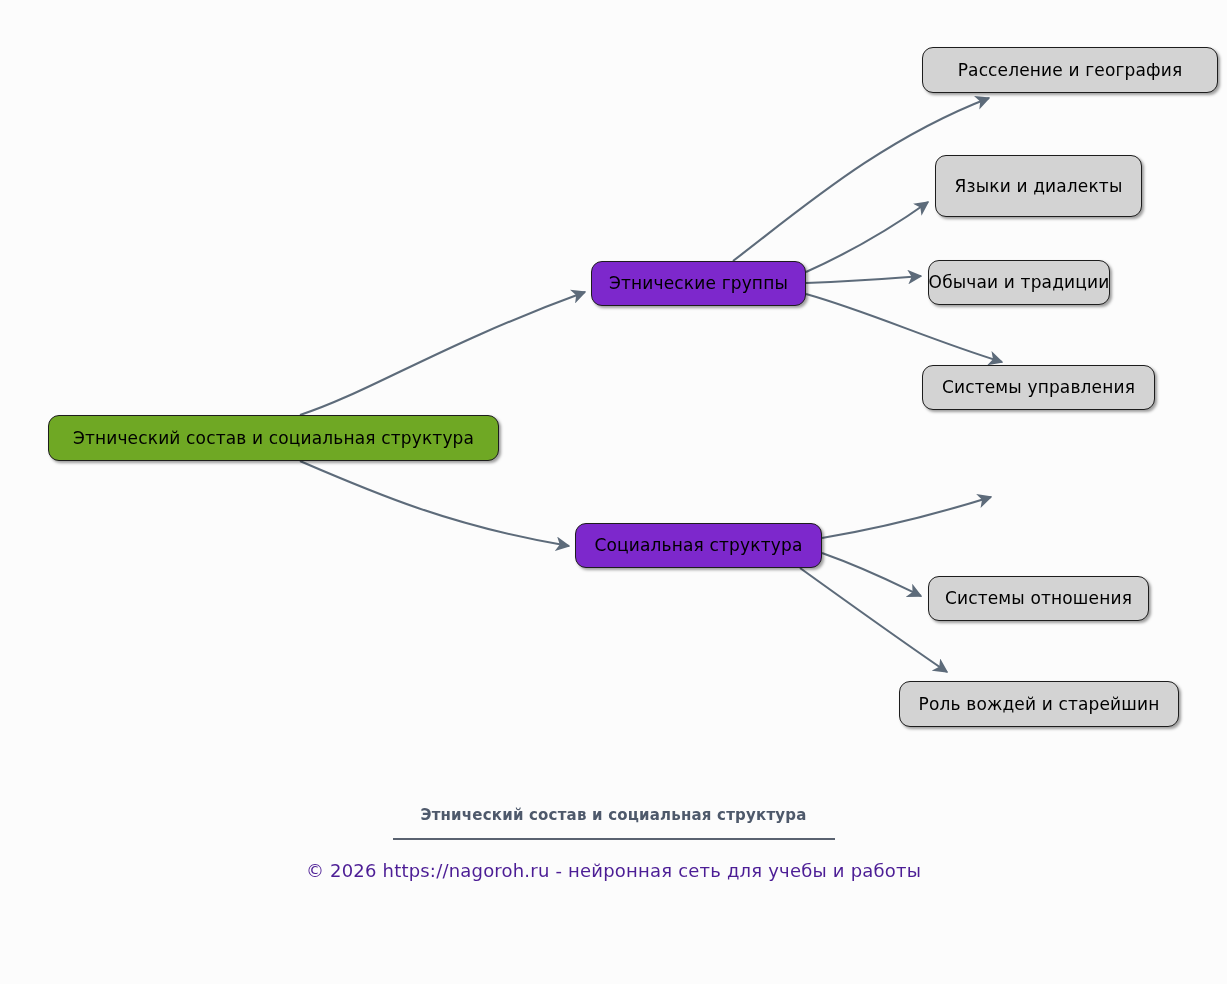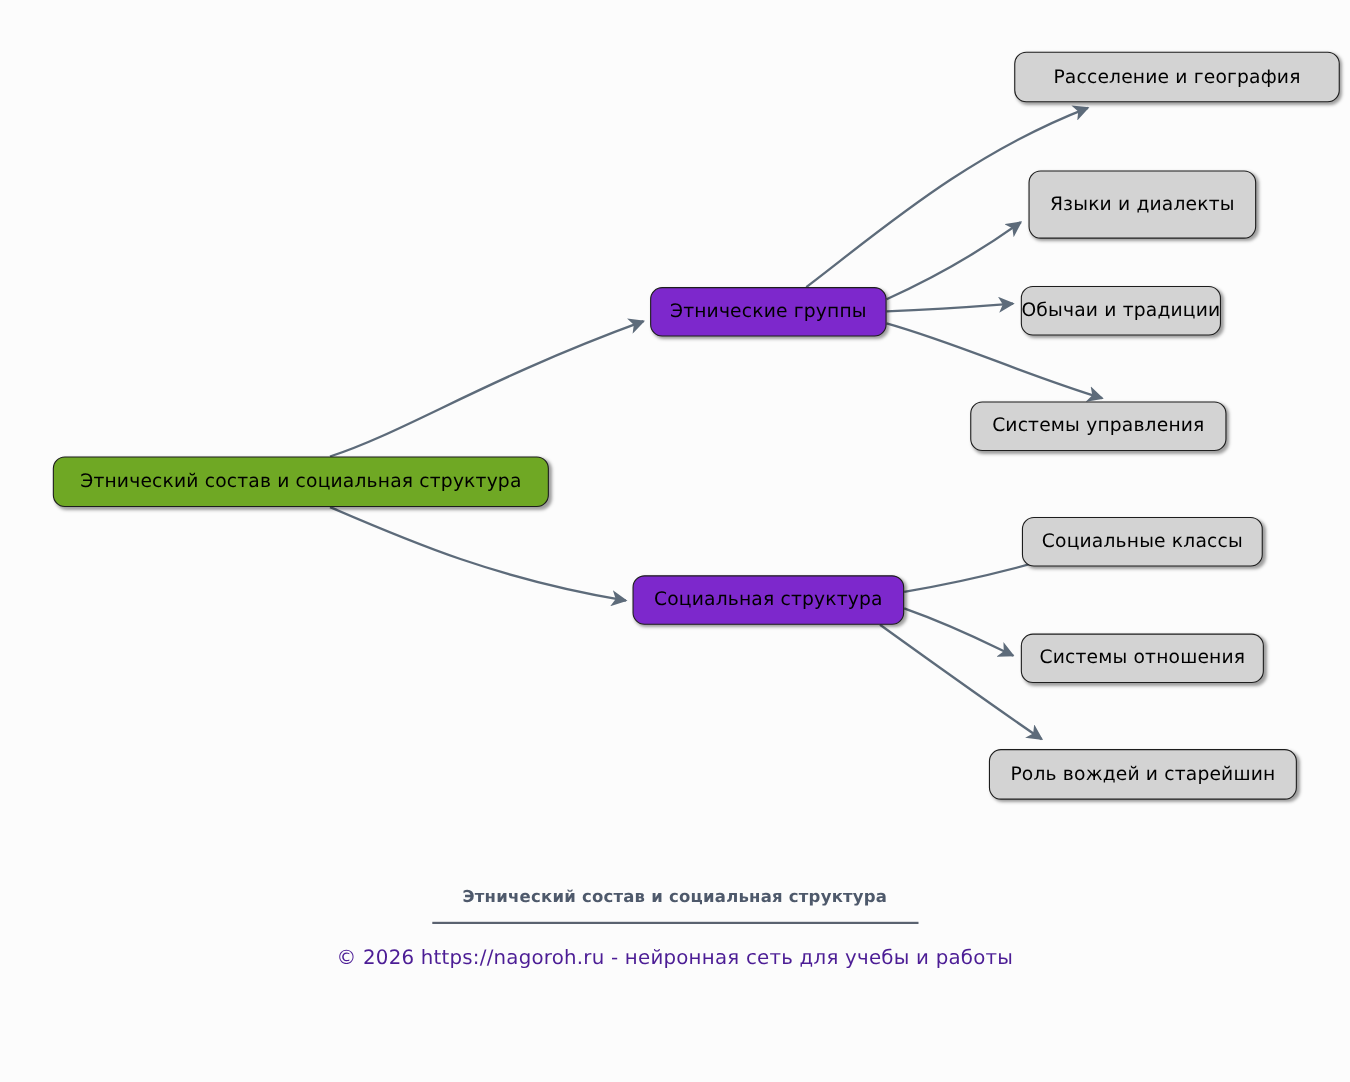--- a/index.html
+++ b/index.html
@@ -129,27 +129,24 @@
   </div>
 
   <div class="node leaf" style="left:935px; top:155px; width:207px; height:62px;">
     <span class="node-label">Языки и диалекты</span>
   </div>
 
   <div class="node leaf" style="left:928px; top:260px; width:182px; height:45px;">
     <span class="node-label">Обычаи и традиции</span>
   </div>
 
-  <div class="node leaf" style="left:882px; top:365px; width:233px; height:45px;">
+  <div class="node leaf" style="left:922px; top:365px; width:233px; height:45px;">
     <span class="node-label">Системы управления</span>
   </div>
 
-  <div class="node leaf" style="left:929px; top:470px; width:219px; height:45px;">
-    <span class="node-label">Социальные классы</span>
-  </div>
 
   <div class="node leaf" style="left:928px; top:576px; width:221px; height:45px;">
     <span class="node-label">Системы отношения</span>
   </div>
 
   <div class="node leaf" style="left:899px; top:681px; width:280px; height:46px;">
     <span class="node-label">Роль вождей и старейшин</span>
   </div>
 
   <div id="footer">

